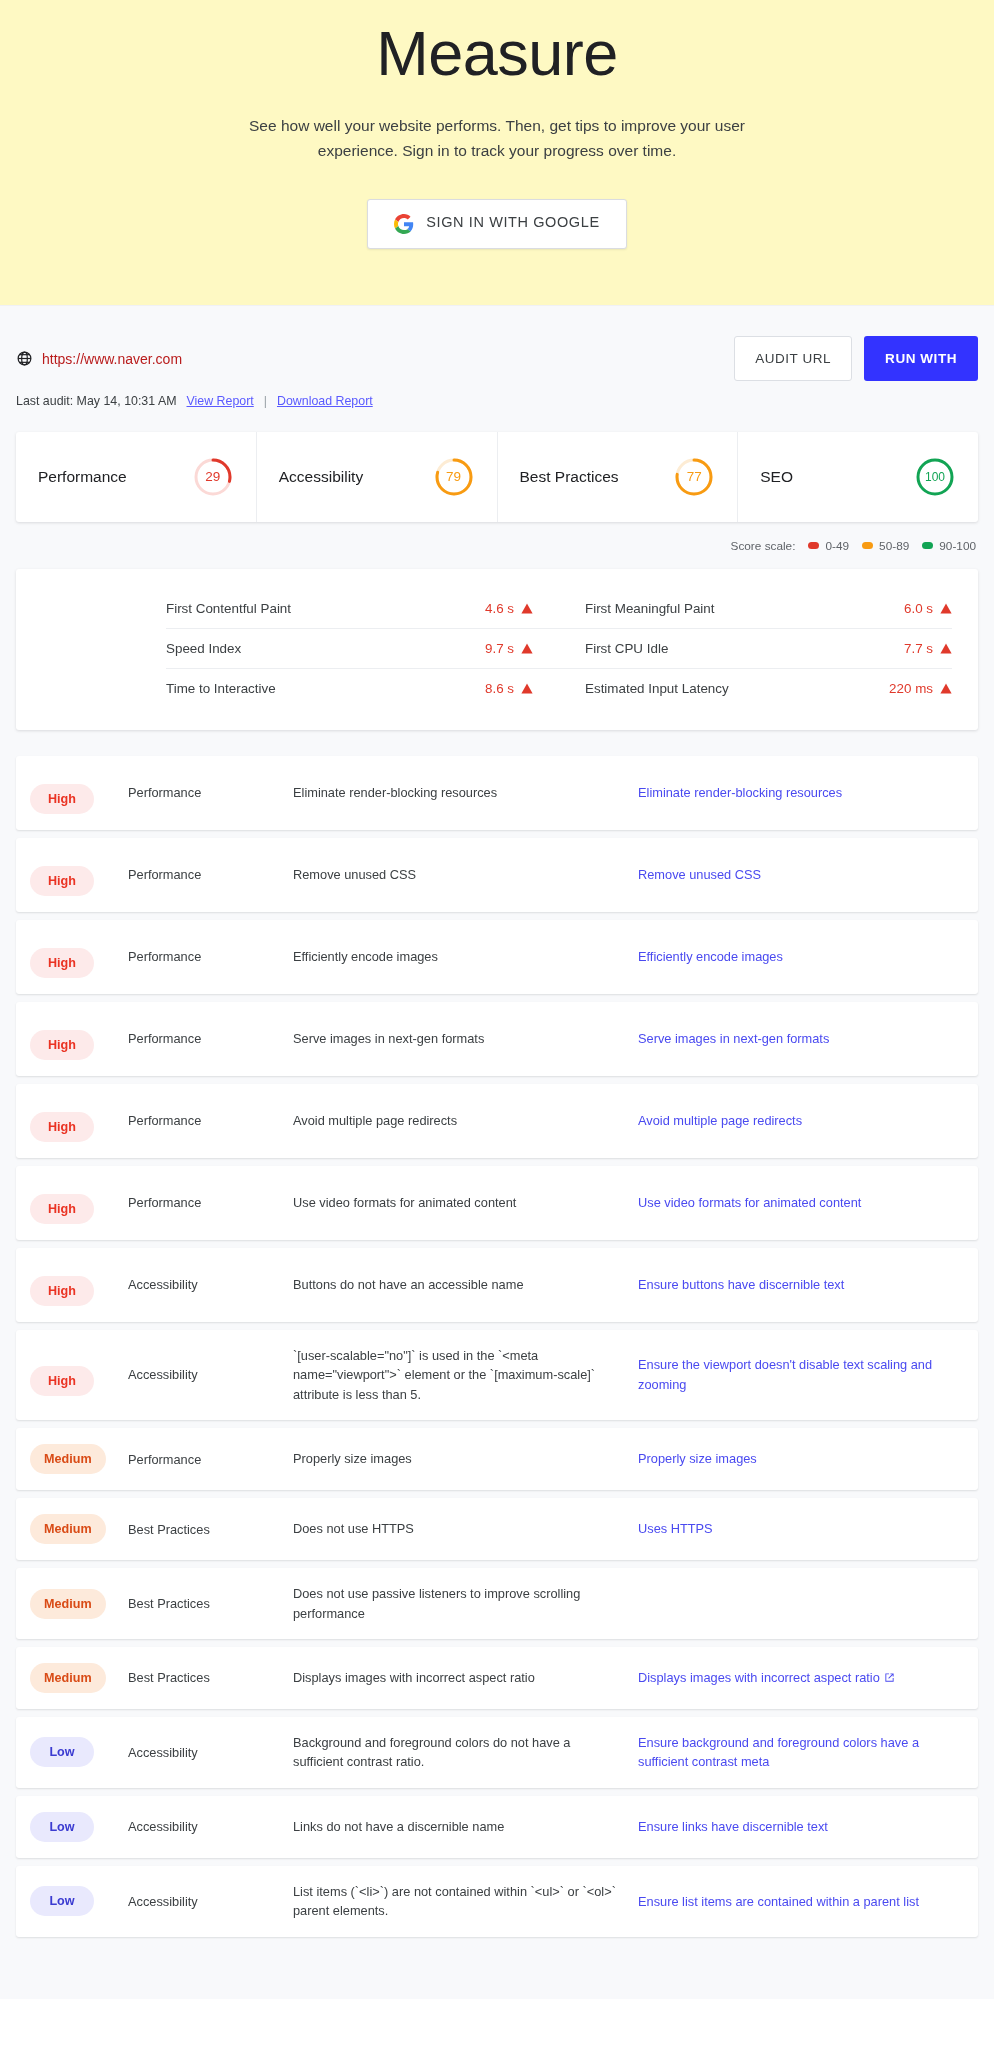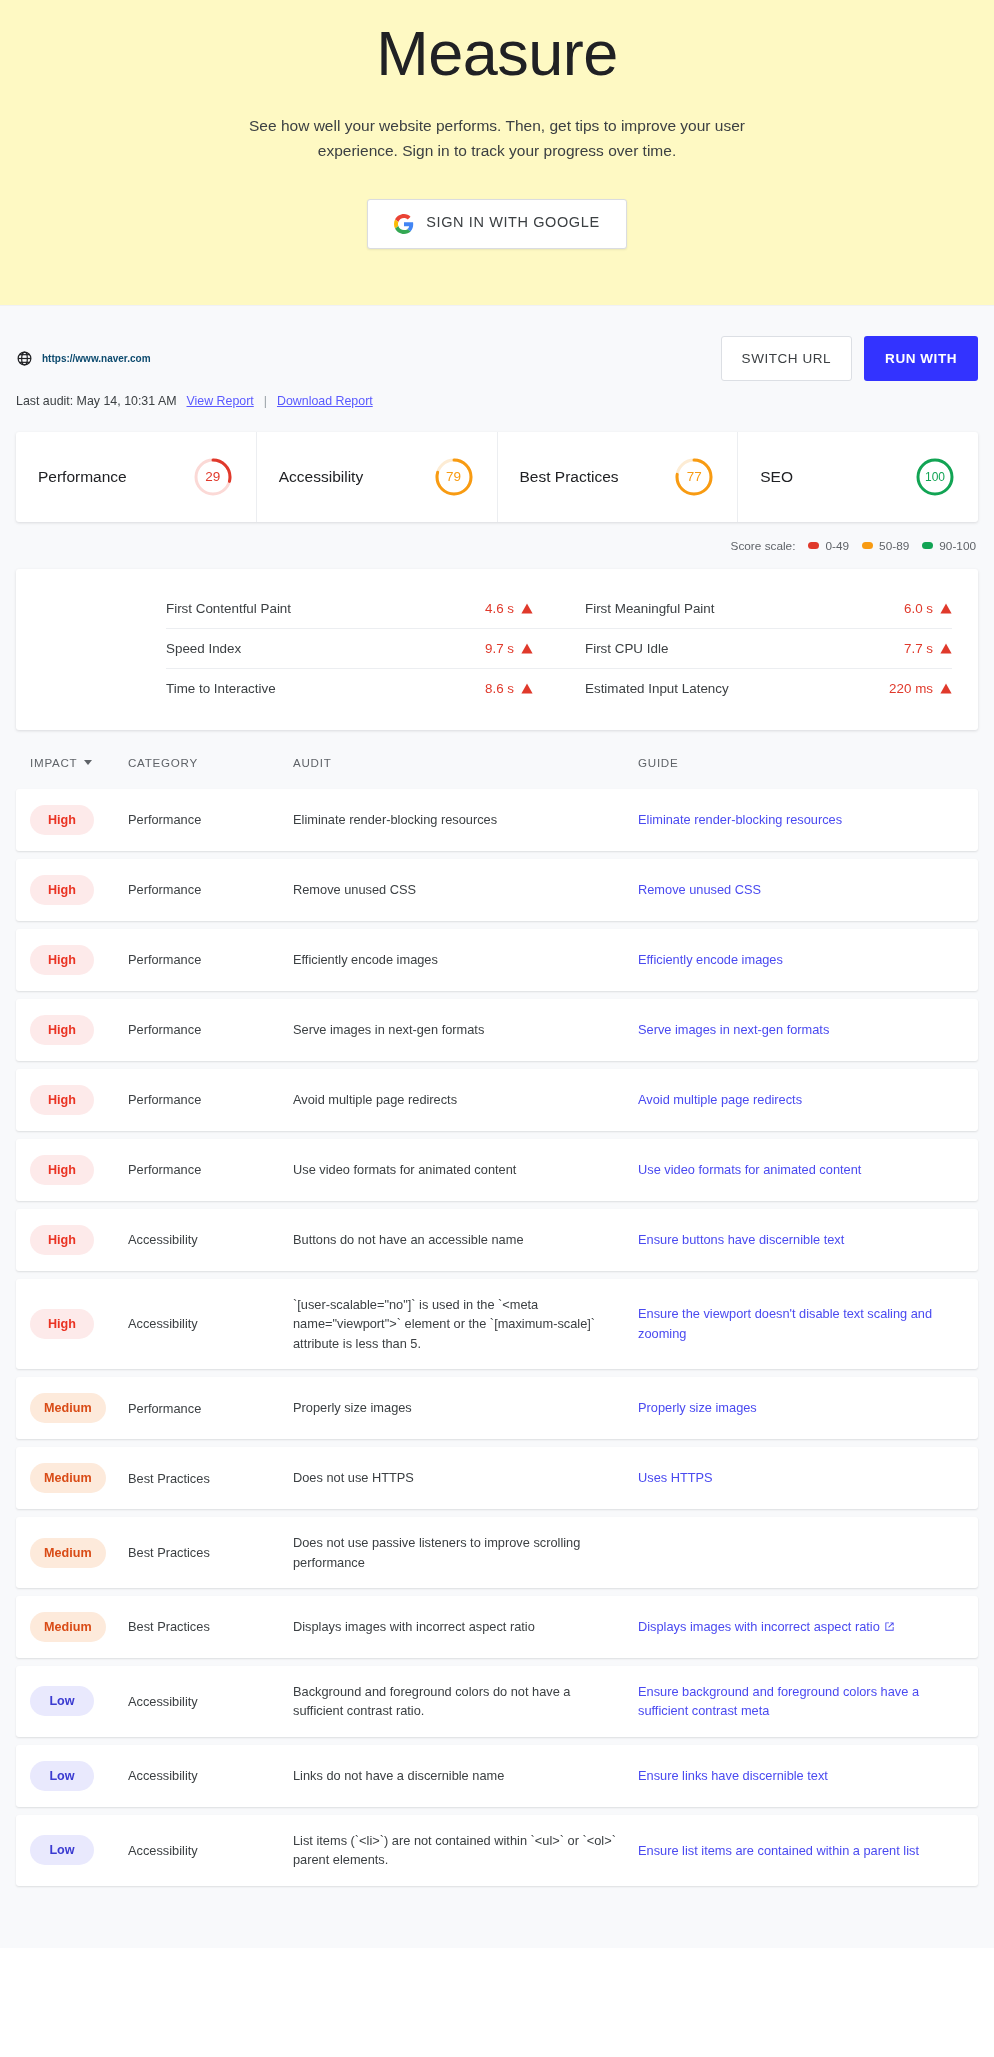--- a/index.html
+++ b/index.html
@@ -60,21 +60,21 @@
     border-top: 1px solid #f0f1f4;
   }
   .urlbar {
     display: flex;
     align-items: center;
     padding: 0 16px;
     min-height: 46px;
   }
   .url-left { display: flex; align-items: center; gap: 9px; flex: 1; }
   .globe-icon { width: 17px; height: 17px; display: block; color: #202124; }
-  .url-text { font-size: 10px; color: #0c4a6e; font-weight: bold; }
+  .url-text { font-size: 14px; color: #b91c1c; }
   .url-actions { display: flex; align-items: center; gap: 12px; }
   .btn-switch {
     background: #fff;
     border: 1px solid #dcdfe4;
     border-radius: 3px;
     color: #3c4043;
     font-size: 13.5px;
     letter-spacing: .55px;
     font-weight: 500;
     padding: 14px 20px;
@@ -200,21 +200,21 @@
   .badge {
     display: inline-flex;
     align-items: center;
     justify-content: center;
     min-width: 64px;
     padding: 8px 14px;
     border-radius: 18px;
     font-size: 12.6px;
     font-weight: 700;
   }
-  .badge.high   { background: #fdeaea; color: #ea3323; }
+  .badge.high   { background: #fdeaea; color: #ea3323; margin-top: 12px; }
   .badge.medium { background: #fdeadb; color: #d94b16; }
   .badge.low    { background: #e9e9fd; color: #3b3bd1; }
   .c-cat { width: 165px; flex: none; font-size: 12.8px; color: #3c4043; }
   .c-audit { width: 345px; flex: none; font-size: 12.8px; color: #3c4043; line-height: 1.52; padding-right: 22px; }
   .c-guide { flex: 1; font-size: 12.8px; line-height: 1.52; }
   .c-guide a { color: #4a4af0; text-decoration: none; }
   .ext-icon { width: 11px; height: 11px; display: inline-block; vertical-align: -1px; margin-left: 4px; }
 </style>
 </head>
 <body>
@@ -246,21 +246,21 @@
           <circle cx="12" cy="12" r="9"></circle>
           <ellipse cx="12" cy="12" rx="4" ry="9"></ellipse>
           <line x1="3" y1="12" x2="21" y2="12"></line>
           <line x1="4.6" y1="6.6" x2="19.4" y2="6.6"></line>
           <line x1="4.6" y1="17.4" x2="19.4" y2="17.4"></line>
         </svg>
       </span>
       <span class="url-text">https://www.naver.com</span>
     </div>
     <div class="url-actions">
-      <button class="btn-switch">SWITCH URL</button>
+      <button class="btn-switch">AUDIT URL</button>
       <button class="btn-run">RUN WITH</button>
     </div>
   </div>
 
   <div class="lastaudit">
     <span>Last audit: May 14, 10:31 AM</span>
     <a href="#">View Report</a>
     <span class="sep">|</span>
     <a href="#">Download Report</a>
   </div>
@@ -376,29 +376,20 @@
           <span class="metric-val">220 ms</span>
           <svg class="tri" viewBox="0 0 12 11">
               <path d="M6 0.5 11.6 10.5 0.4 10.5Z" fill="#e0392b"></path>
             </svg>
         </span>
       </div>
     </div>
   </div>
 
   <div class="table-wrap">
-    <div class="thead">
-      <span class="th-impact">
-        <span>IMPACT</span>
-        <i class="caret"></i>
-      </span>
-      <span class="th-cat">CATEGORY</span>
-      <span class="th-audit">AUDIT</span>
-      <span class="th-guide">GUIDE</span>
-    </div>
     <div id="rows">
         <div class="row">
           <div class="c-impact"><span class="badge high">High</span></div>
           <div class="c-cat">Performance</div>
           <div class="c-audit">Eliminate render-blocking resources</div>
           <div class="c-guide"><a href="#">Eliminate render-blocking resources</a></div>
         </div>
         <div class="row">
           <div class="c-impact"><span class="badge high">High</span></div>
           <div class="c-cat">Performance</div>

